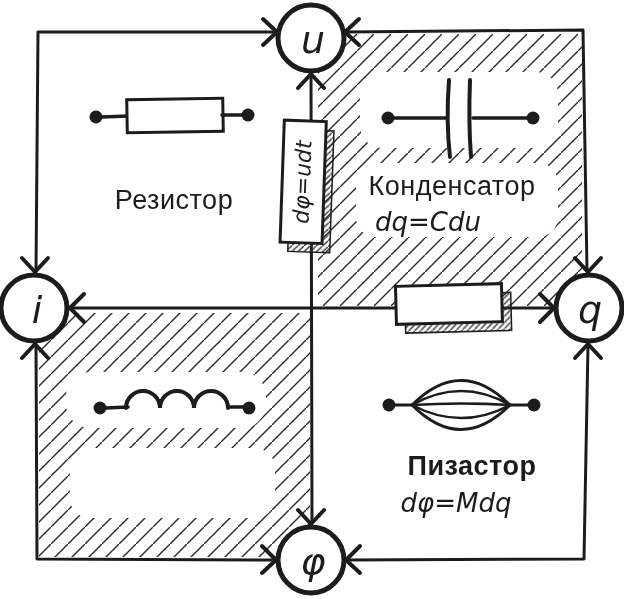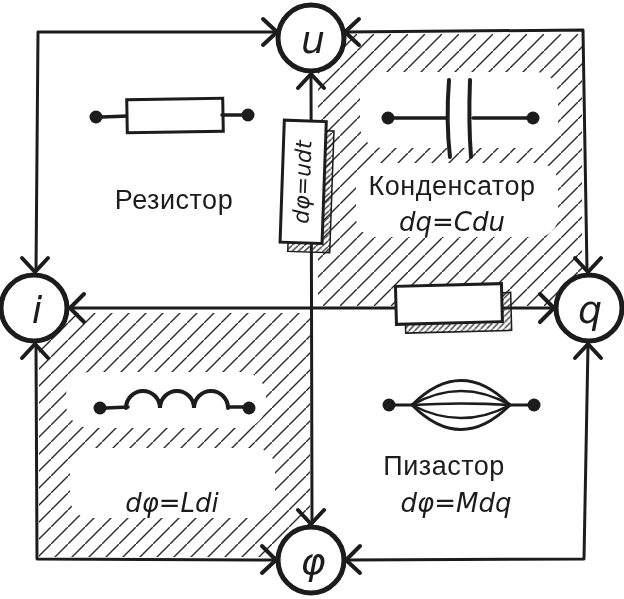--- a/index.html
+++ b/index.html
@@ -132,20 +132,19 @@
   <div class="lbl node-letter" style="left:313px;top:40px;">u</div>
   <div class="lbl node-letter" style="left:37px;top:310px;">i</div>
   <div class="lbl node-letter" style="left:590px;top:310px;">q</div>
   <div class="lbl node-letter" style="left:313px;top:561px;">φ</div>
 
   <div class="lbl edge-eq rot-vert" style="left:303px;top:182px;">dφ=udt</div>
 
   <div class="lbl q-name" style="left:174px;top:184px;margin-top:16px;">Резистор</div>
 
   <div class="lbl q-name" style="left:452px;top:186px;">Конденсатор</div>
-  <div class="lbl q-formula" style="left:452px;top:222px;">dq=Cdu</div>
+  <div class="lbl q-formula" style="left:428px;top:222px;">dq=Cdu</div>
 
-  <div class="lbl q-formula" style="left:172px;top:503px;">dφ=Ldi</div>
 
-  <div class="lbl q-name" style="left:444px;top:466px;">Пизастор</div>
+  <div class="lbl q-name" style="left:472px;top:466px;font-weight:bold;">Пизастор</div>
   <div class="lbl q-formula" style="left:456px;top:503px;">dφ=Mdq</div>
 
 </div>
 
 </body></html>

